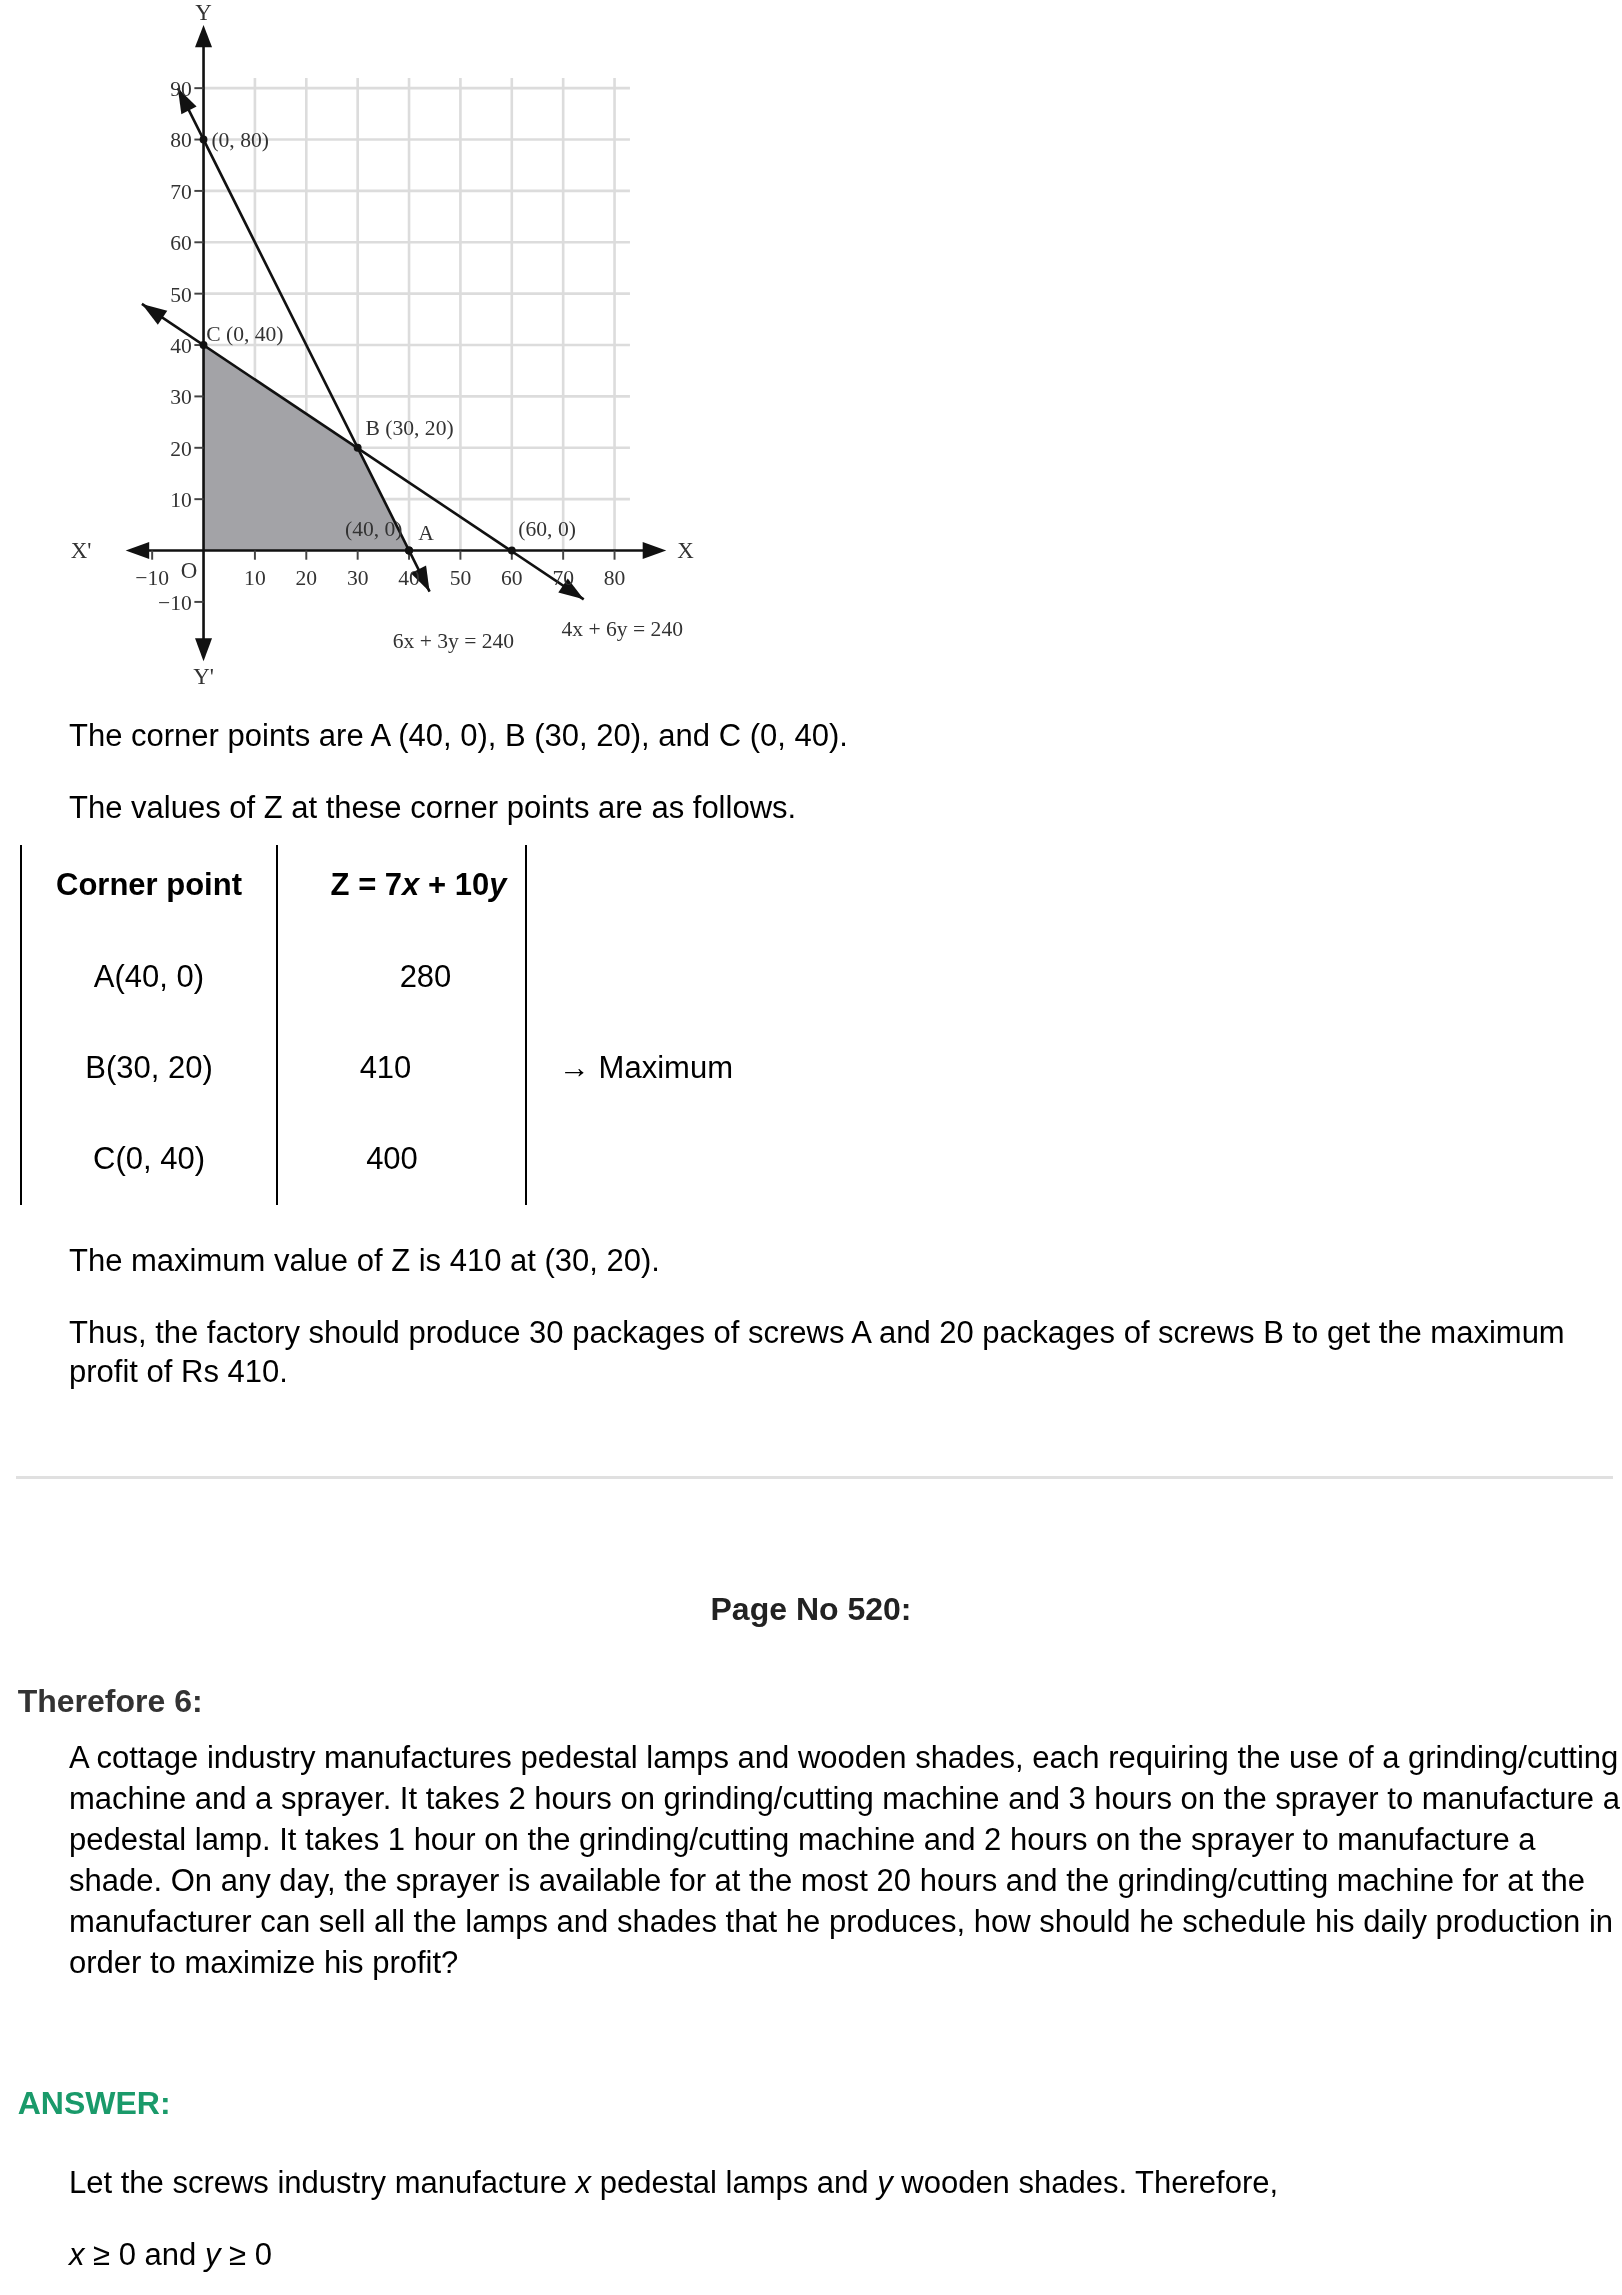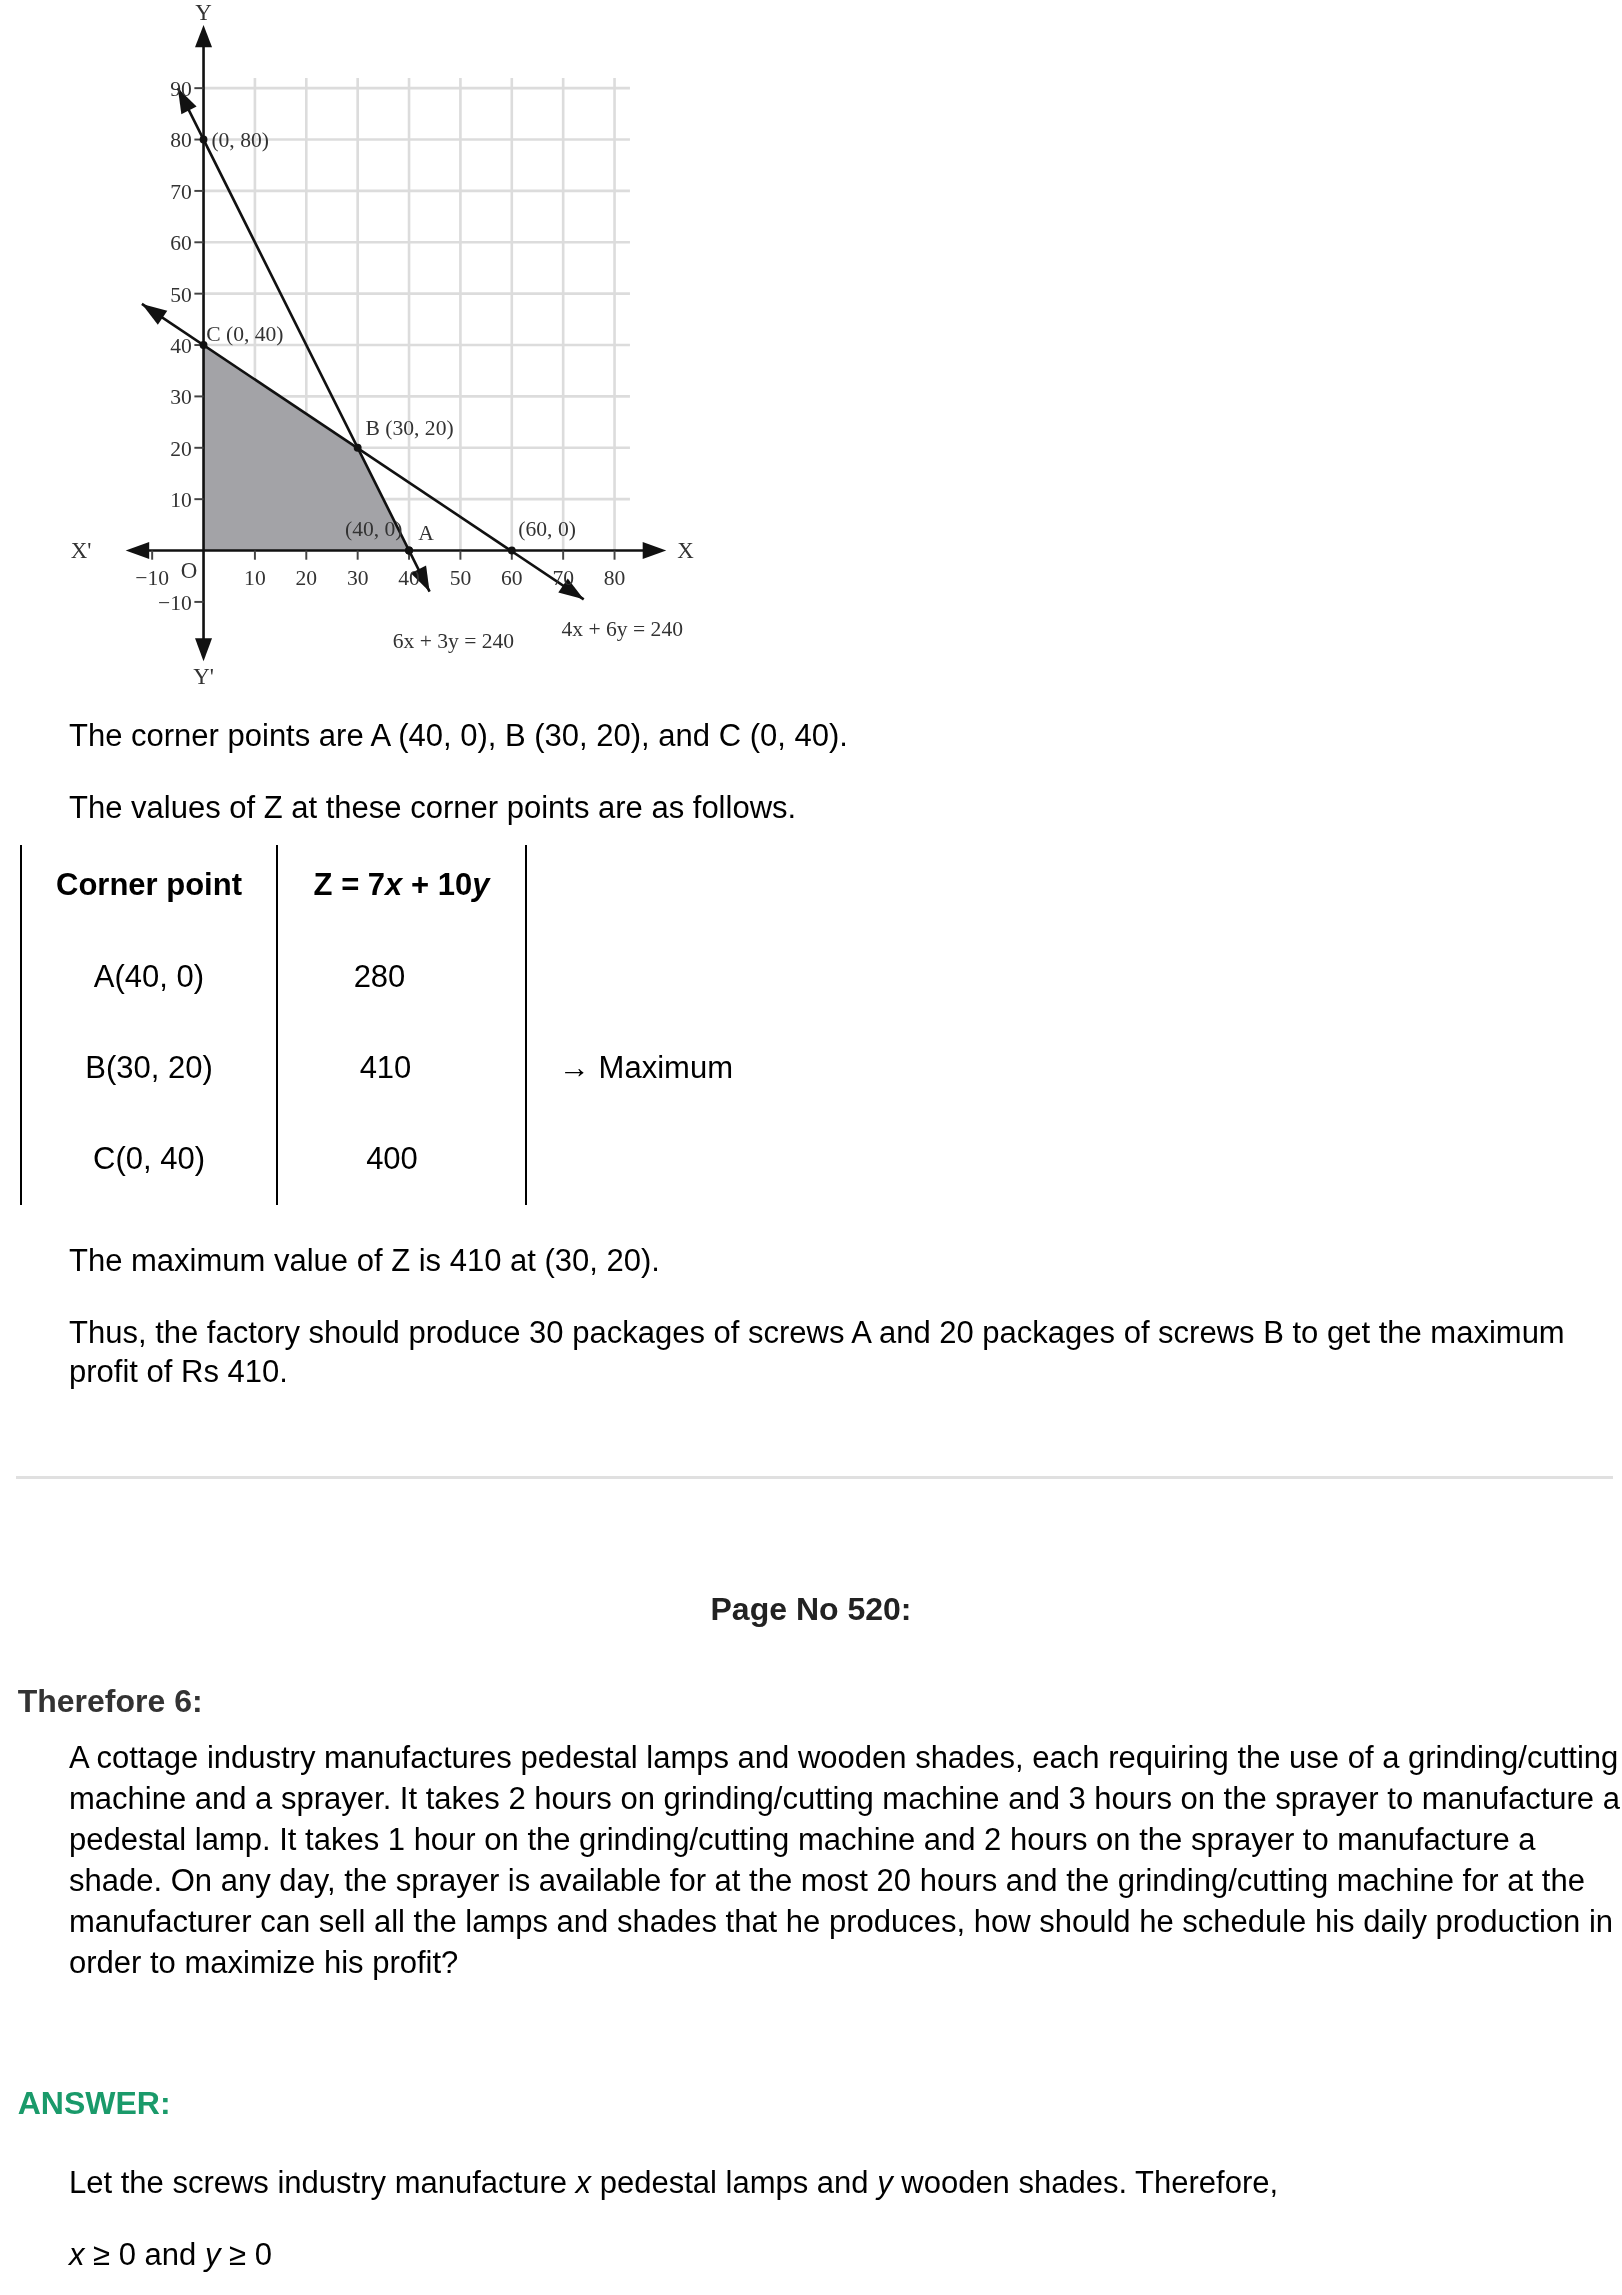--- a/index.html
+++ b/index.html
@@ -123,25 +123,25 @@
 
 <div class="abs txt" style="left:69px; top:720px;">The corner points are A (40, 0), B (30, 20), and C (0, 40).</div>
 <div class="abs txt" style="left:69px; top:792px;">The values of Z at these corner points are as follows.</div>
 
 <div>
   <div class="tbl-line" style="left:20px; top:845px; height:360px;"></div>
   <div class="tbl-line" style="left:276px; top:845px; height:360px;"></div>
   <div class="tbl-line" style="left:525px; top:845px; height:360px;"></div>
 
   <div class="cell th" style="left:22px; width:254px; top:867px;">Corner point</div>
-  <div class="cell th" style="left:278px; width:247px; top:867px;"><span>Z = 7</span><i>x</i><span> + 10</span><i>y</i></div>
+  <div class="cell th" style="left:278px; width:247px; top:867px;padding-left:17px;"><span>Z = 7</span><i>x</i><span> + 10</span><i>y</i></div>
 
   <div>
     <div class="cell" style="left:22px; width:254px; top:959px;">A(40, 0)</div>
-    <div class="cell" style="left:278px; width:203px; top:959px;">280</div>
+    <div class="cell" style="left:278px; width:203px; top:959px;padding-left:46px;">280</div>
   </div>
   <div>
     <div class="cell" style="left:22px; width:254px; top:1050px;">B(30, 20)</div>
     <div class="cell" style="left:278px; width:215px; top:1050px;">410</div>
     <div class="cell" style="left:559px; top:1050px; text-align:left;">→ Maximum</div>
   </div>
   <div>
     <div class="cell" style="left:22px; width:254px; top:1141px;">C(0, 40)</div>
     <div class="cell" style="left:278px; width:228px; top:1141px;">400</div>
   </div>

